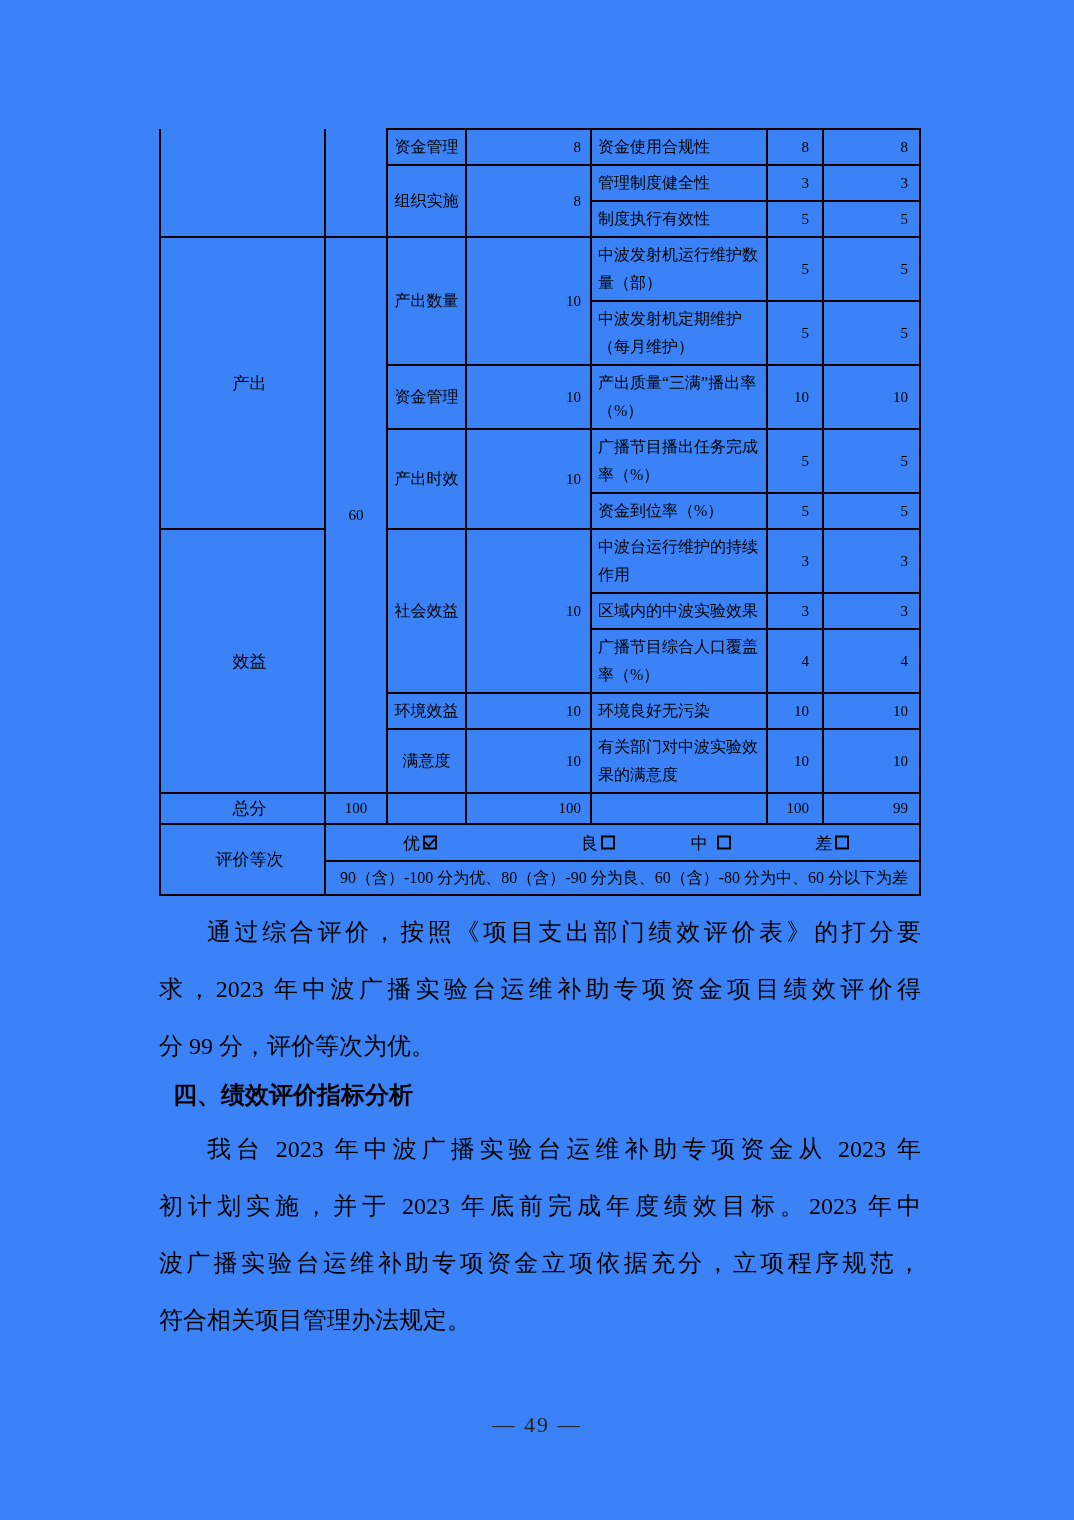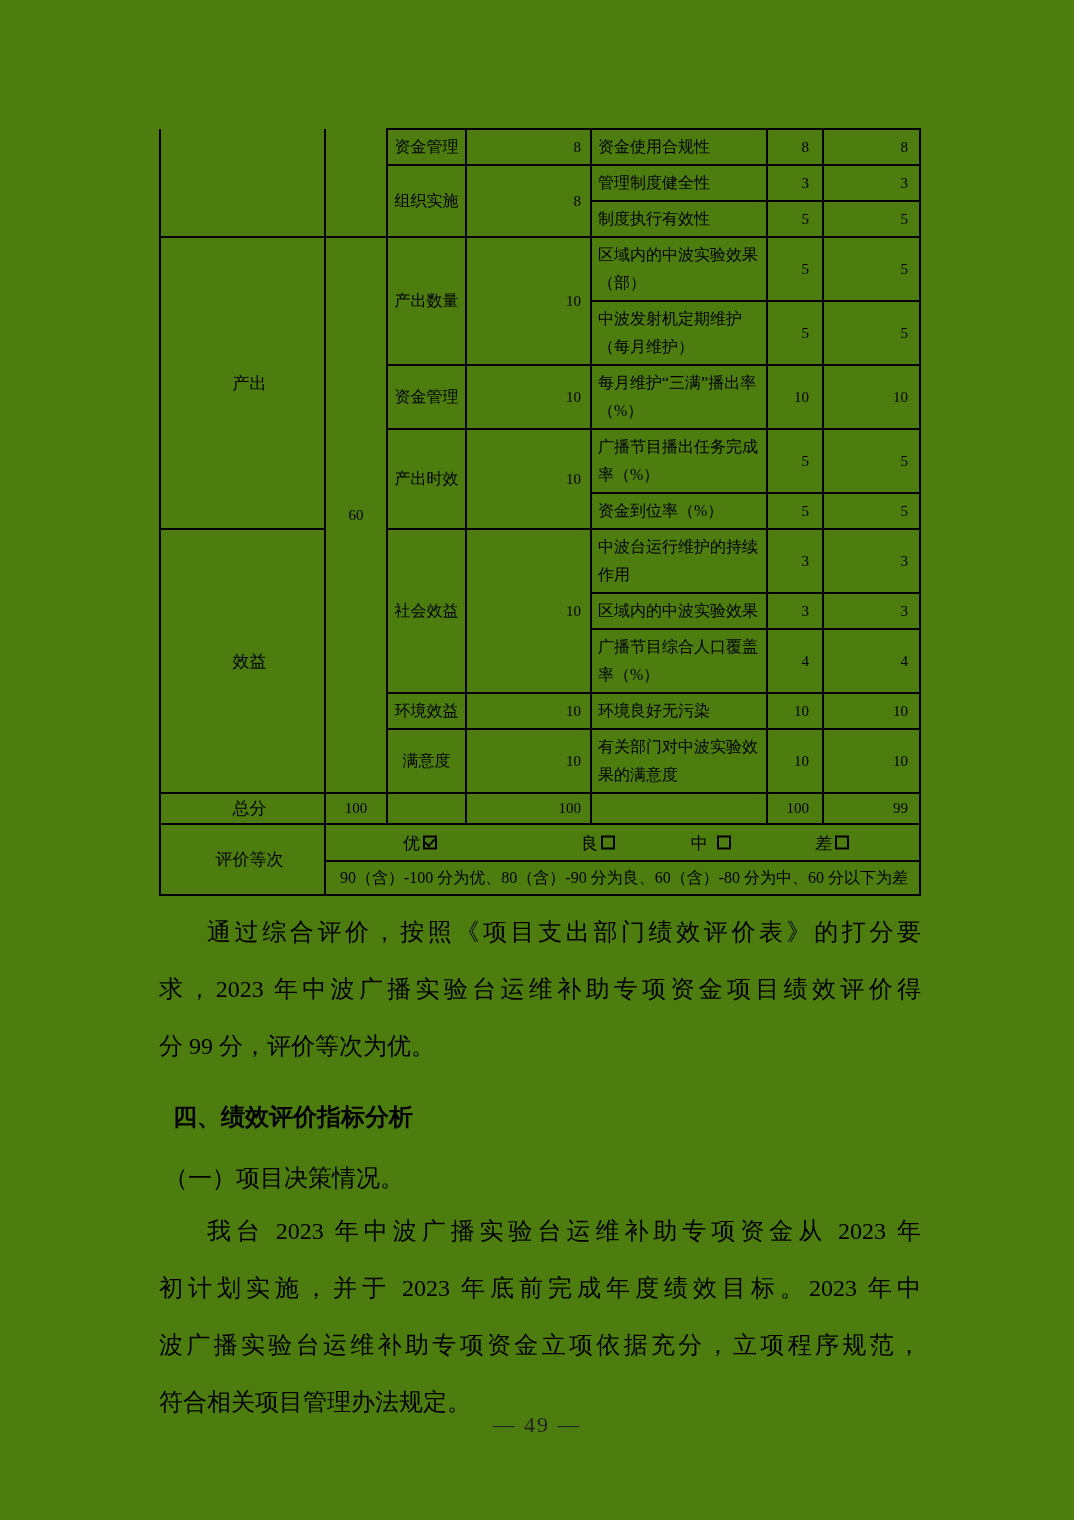--- a/index.html
+++ b/index.html
@@ -1,21 +1,21 @@
 <!DOCTYPE html>
 <html><head>
 <meta charset="utf-8">
 <style>
   * { margin: 0; padding: 0; box-sizing: border-box; }
   html, body { background: #ffffff; }
   .page {
     position: relative;
     width: 1074px;
     height: 1520px;
-    background: #4d7c0f;
+    background: #3b82f6;
     font-family: "Liberation Serif", "DejaVu Serif", serif;
     color: #000000;
     overflow: hidden;
   }
   .content {
     position: absolute;
     left: 159px;
     top: 128px;
     width: 762px;
   }
@@ -65,21 +65,21 @@
   .pline {
     line-height: 57px;
     text-align: justify;
     text-align-last: justify;
     white-space: normal;
   }
   .pline.last { text-align-last: left; }
   .pline.indent { text-indent: 48px; }
   .para1 { margin-top: 8px; }
   .sec-heading {
-    margin-top: 24px;
+    margin-top: 2px;
     padding-left: 14px;
     font-family: "Liberation Sans", "DejaVu Sans", sans-serif;
     font-weight: bold;
     font-size: 24px;
     line-height: 36px;
   }
   .sub-heading {
     margin-top: 26px;
     padding-left: 5px;
     font-size: 24px;
@@ -133,33 +133,33 @@
         <tr class="rC">
           <td class="ind">制度执行有效性</td>
           <td class="score">5</td>
           <td class="act">5</td>
         </tr>
         <tr class="rD">
           <td class="cat" rowspan="5">产出</td>
           <td class="wgt" rowspan="10">60</td>
           <td class="sub" rowspan="2">产出数量</td>
           <td class="num" rowspan="2">10</td>
-          <td class="ind">区域内的中波实验效果（部）</td>
+          <td class="ind">中波发射机运行维护数量（部）</td>
           <td class="score">5</td>
           <td class="act">5</td>
         </tr>
         <tr class="rE">
           <td class="ind">中波发射机定期维护（每月维护）</td>
           <td class="score">5</td>
           <td class="act">5</td>
         </tr>
         <tr class="rF">
           <td class="sub">资金管理</td>
           <td class="num">10</td>
-          <td class="ind">每月维护“三满”播出率（%）</td>
+          <td class="ind">产出质量“三满”播出率（%）</td>
           <td class="score">10</td>
           <td class="act">10</td>
         </tr>
         <tr class="rG">
           <td class="sub" rowspan="2">产出时效</td>
           <td class="num" rowspan="2">10</td>
           <td class="ind">广播节目播出任务完成率（%）</td>
           <td class="score">5</td>
           <td class="act">5</td>
         </tr>
@@ -227,21 +227,20 @@
     </table>
 
     <div class="para para1">
       <div class="pline indent">通过综合评价，按照《项目支出部门绩效评价表》的打分要</div>
       <div class="pline">求，2023 年中波广播实验台运维补助专项资金项目绩效评价得</div>
       <div class="pline last">分 99 分，评价等次为优。</div>
     </div>
 
     <div class="sec-heading">四、绩效评价指标分析</div>
 
-    <div class="sub-heading">（一）项目决策情况。</div>
 
     <div class="para para2">
       <div class="pline indent">我台 2023 年中波广播实验台运维补助专项资金从 2023 年</div>
       <div class="pline">初计划实施，并于 2023 年底前完成年度绩效目标。2023 年中</div>
       <div class="pline">波广播实验台运维补助专项资金立项依据充分，立项程序规范，</div>
       <div class="pline last">符合相关项目管理办法规定。</div>
     </div>
 
   </div>
 

